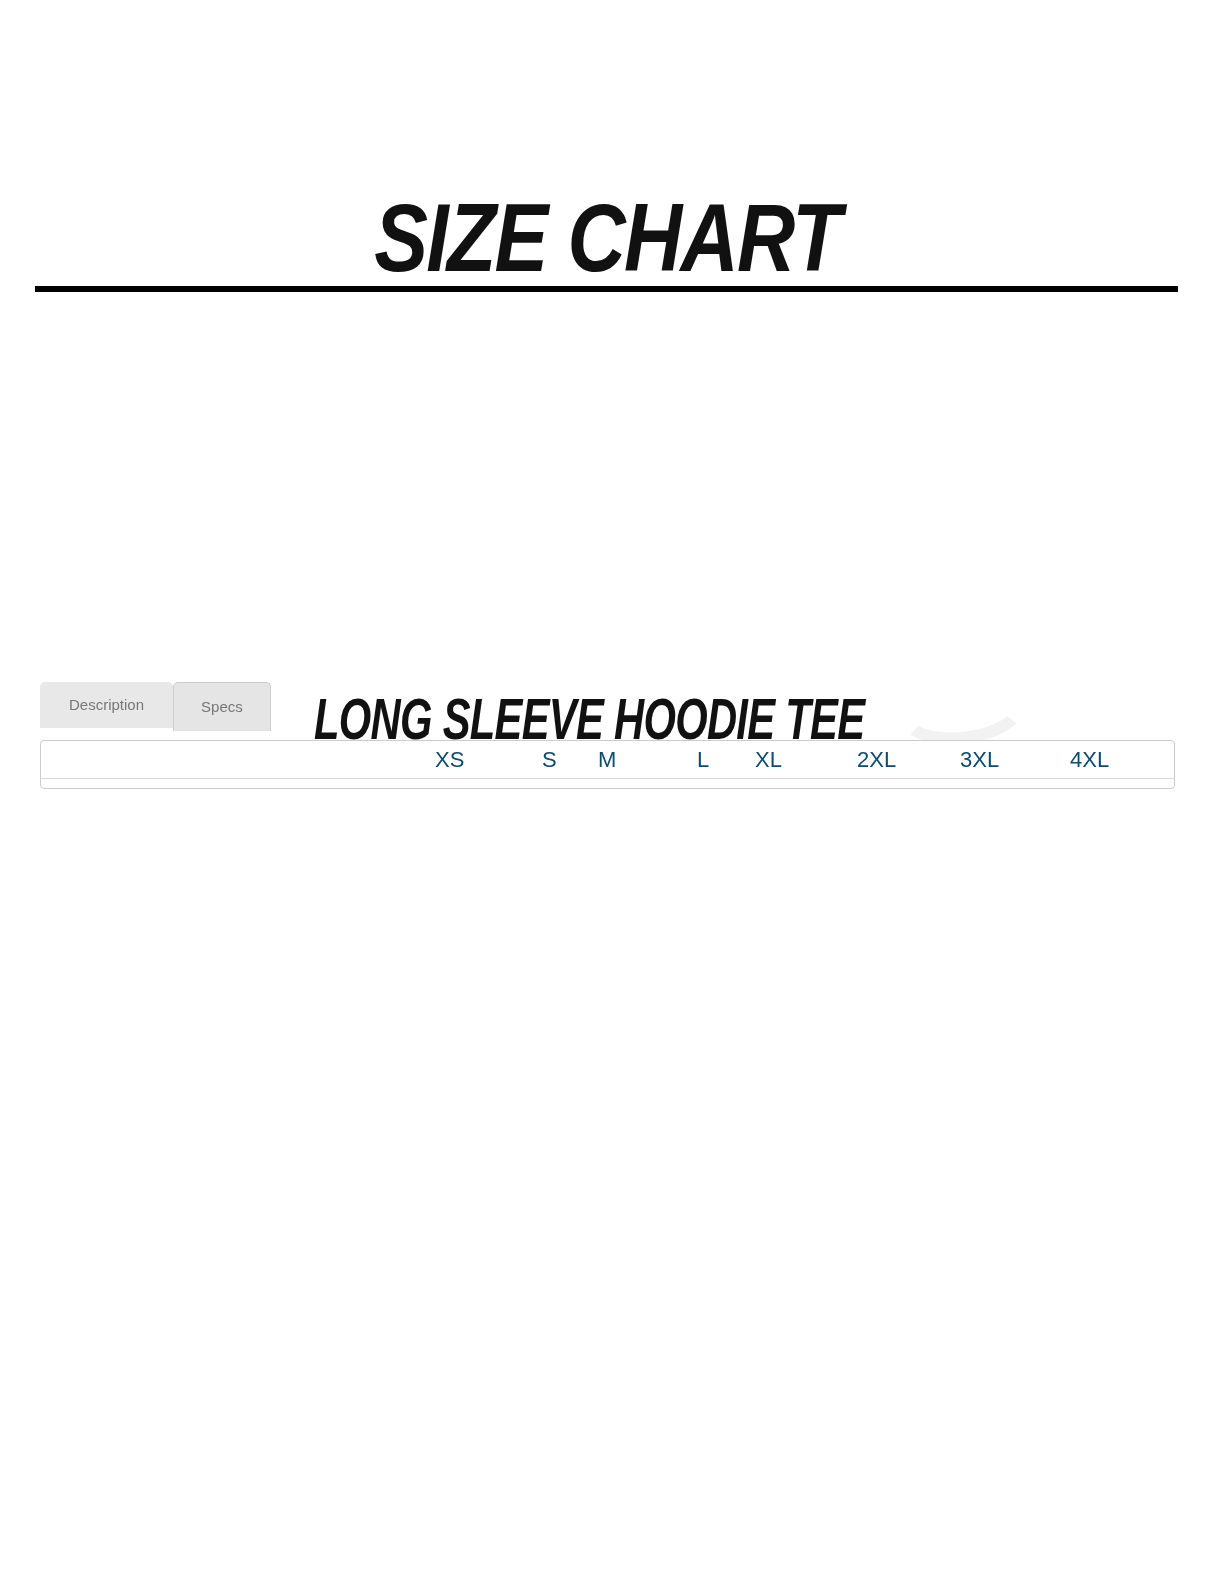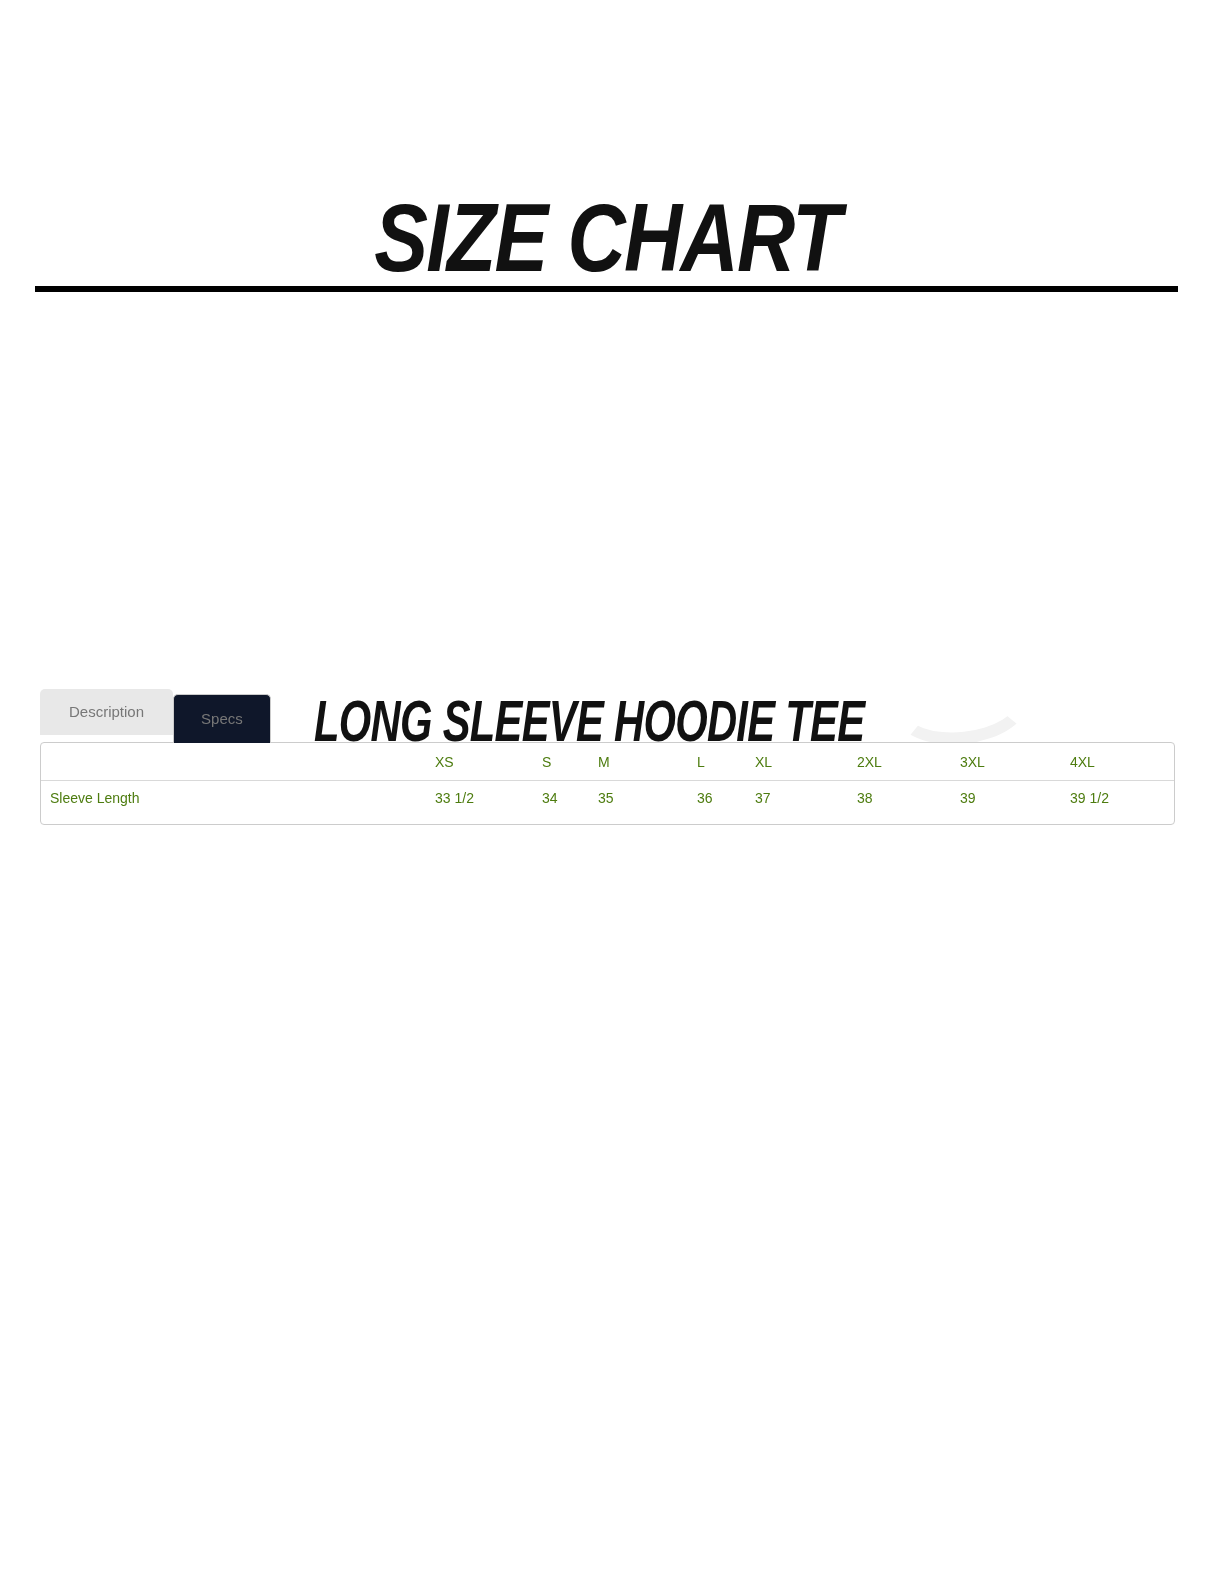--- a/index.html
+++ b/index.html
@@ -51,45 +51,44 @@
     border-bottom-color: #f2f2f2;
     border-radius: 50%;
     transform: rotate(-6deg);
     pointer-events: none;
   }
 
   
   .tabbar {
     position: relative;
     display: flex;
-    align-items: center;
+    align-items: flex-start;
   }
   .tab {
     font-size: 15px;
     color: #777777;
     text-align: center;
     cursor: pointer;
     white-space: nowrap;
     border-radius: 5px 5px 0 0;
   }
   .tab-inactive {
     background: #e8e8e8;
     line-height: 46px;
     padding: 0 29px;
   }
   .tab-active {
-    background: #0f172a;
+    background: #e5e5e5;
     border: 1px solid #cccccc;
     border-bottom: none;
     line-height: 48px;
     padding: 0 27px;
     margin-bottom: -1px;
     position: relative;
     z-index: 2;
-    margin-top: 12px;
   }
 
   .product-heading {
     margin: 0 0 0 43px;
     align-self: flex-end;
     position: relative;
     top: 8px;
     font-size: 58px;
     line-height: 1;
     font-weight: bold;
@@ -107,22 +106,22 @@
     border: 1px solid #cccccc;
     border-radius: 4px;
     background: #ffffff;
     padding-bottom: 9px;
     position: relative;
     z-index: 0;
   }
   table.size-table {
     width: 100%;
     border-collapse: collapse;
-    font-size: 14px;
-    color: #4d7c0f;
+    font-size: 22px;
+    color: #0c4a6e;
   }
   table.size-table th,
   table.size-table td {
     font-weight: normal;
     text-align: left;
     vertical-align: middle;
     padding: 0;
     white-space: nowrap;
   }
   table.size-table thead th {
@@ -173,27 +172,16 @@
           <th>S</th>
           <th>M</th>
           <th>L</th>
           <th>XL</th>
           <th>2XL</th>
           <th>3XL</th>
           <th>4XL</th>
         </tr>
       </thead>
       <tbody>
-        <tr>
-          <td class="label-col">Sleeve Length</td>
-          <td>33 1/2</td>
-          <td>34</td>
-          <td>35</td>
-          <td>36</td>
-          <td>37</td>
-          <td>38</td>
-          <td>39</td>
-          <td>39 1/2</td>
-        </tr>
       </tbody>
     </table>
   </div>
 </div>
 
 </body></html>

